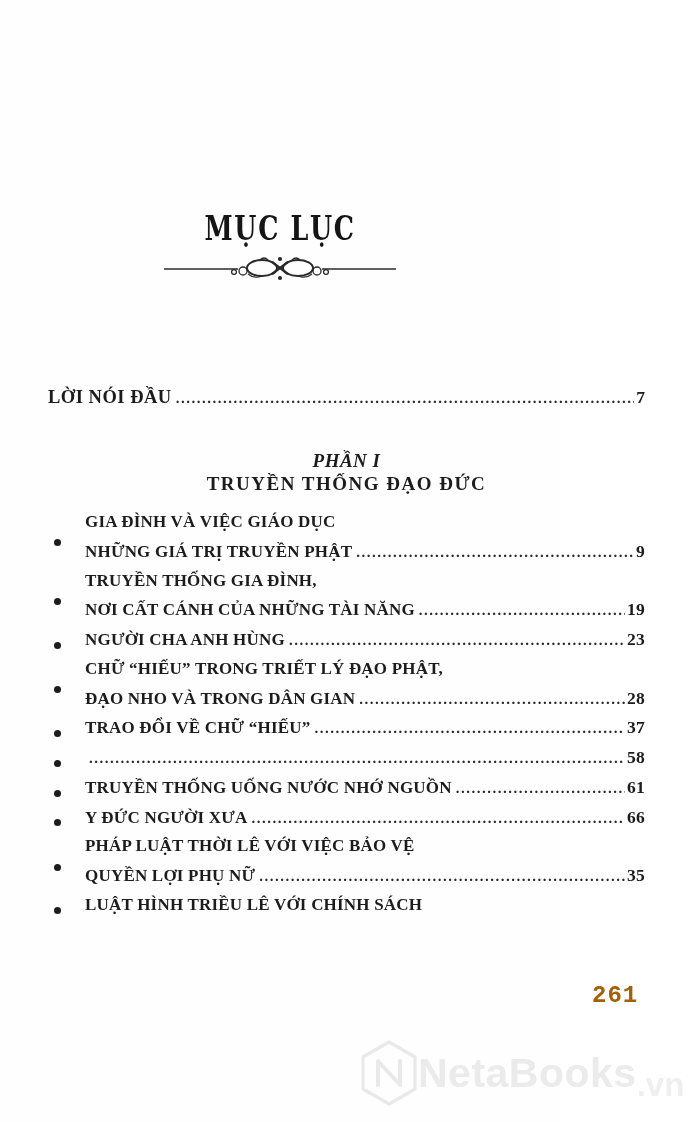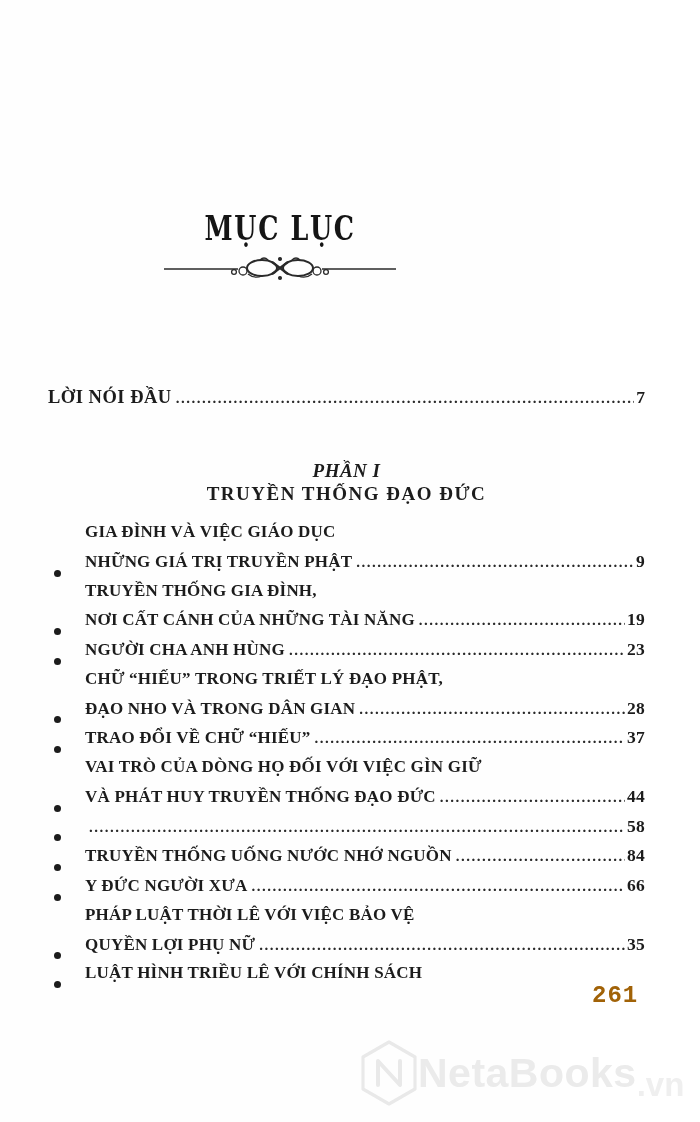--- a/index.html
+++ b/index.html
@@ -70,37 +70,37 @@
     font-size: 15px;
     letter-spacing: 1.5px;
     color: #2a2a2a;
   }
   .pnum {
     font-weight: bold;
     font-size: 17.5px;
     white-space: nowrap;
   }
 
-  .part { margin-top: 50px; text-align: center; }
+  .part { margin-top: 40px; text-align: center; }
   .part-name {
     font-style: italic;
     font-weight: bold;
     font-size: 19px;
     letter-spacing: 0.5px;
     line-height: 22px;
   }
   .part-title {
     font-weight: bold;
     font-size: 19px;
     letter-spacing: 1.5px;
     line-height: 23px;
   }
 
   .entries { margin-top: 13px; }
-  .entry { display: flex; align-items: flex-end; }
+  .entry { display: flex; align-items: center; }
   .bullet {
     flex: 0 0 auto;
     width: 7px; height: 7px;
     border-radius: 50%;
     background: #1c1c1c;
     margin: 11px 0 0 6px;
   }
   .entry-body {
     flex: 1 1 auto;
     margin-left: 24px;
@@ -245,49 +245,38 @@
     <span class="bullet"></span>
     <span class="entry-body">
             <div class="eline with-leader">
               <span class="toc-text">TRAO ĐỔI VỀ CHỮ “HIẾU”</span>
               <span class="leader"></span>
               <span class="pnum">37</span>
             </div>
           </span>
   </div>
 
-  <div class="entry">
-    <span class="bullet"></span>
-    <span class="entry-body">
-            <div class="eline">VAI TRÒ CỦA DÒNG HỌ ĐỐI VỚI VIỆC GÌN GIỮ</div>
-            <div class="eline with-leader">
-              <span class="toc-text">VÀ PHÁT HUY TRUYỀN THỐNG ĐẠO ĐỨC</span>
-              <span class="leader"></span>
-              <span class="pnum">44</span>
-            </div>
-          </span>
-  </div>
 
   <div class="entry">
     <span class="bullet"></span>
     <span class="entry-body">
             <div class="eline with-leader">
               <span class="leader"></span>
               <span class="pnum">58</span>
             </div>
           </span>
   </div>
 
   <div class="entry">
     <span class="bullet"></span>
     <span class="entry-body">
             <div class="eline with-leader">
               <span class="toc-text">TRUYỀN THỐNG UỐNG NƯỚC NHỚ NGUỒN</span>
               <span class="leader"></span>
-              <span class="pnum">84</span>
+              <span class="pnum">61</span>
             </div>
           </span>
   </div>
 
   <div class="entry">
     <span class="bullet"></span>
     <span class="entry-body">
             <div class="eline with-leader">
               <span class="toc-text">Y ĐỨC NGƯỜI XƯA</span>
               <span class="leader"></span>

